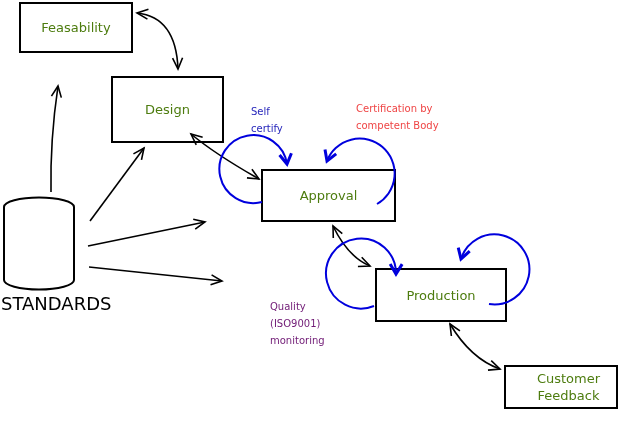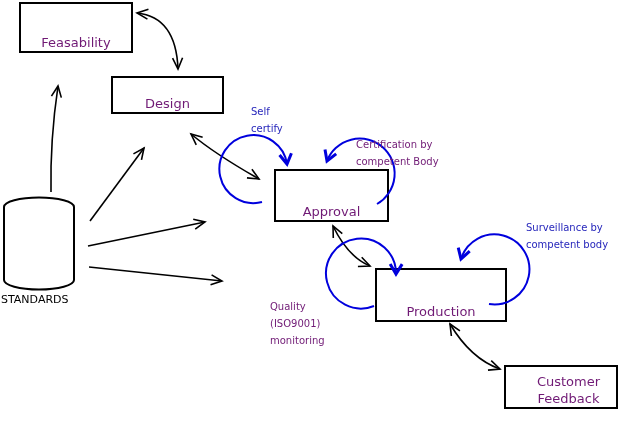--- a/index.html
+++ b/index.html
@@ -8,45 +8,45 @@
     width:633px;height:421px;
     background:#ffffff;
     font-family:"DejaVu Sans","Liberation Sans",sans-serif;
     overflow:hidden;
   }
   .node{
     position:absolute;
     box-sizing:border-box;
     border:2px solid #000;
     background:#fff;
-    display:flex;align-items:flex-end;justify-content:center;
+    display:flex;align-items:center;justify-content:center;
     text-align:center;
-    font-size:13px;color:#701a75;
+    font-size:13px;color:#4d7c0f;
     line-height:17px;
     white-space:pre-line;
     z-index:1;
   }
   #node-feasability{left:19px;top:2px;width:114px;height:51px;}
-  #node-design{left:111px;top:76px;width:113px;height:38px;}
-  #node-approval{left:274px;top:169px;width:115px;height:53px;}
+  #node-design{left:111px;top:76px;width:113px;height:67px;}
+  #node-approval{left:261px;top:169px;width:135px;height:53px;}
   #node-production{left:375px;top:268px;width:132px;height:54px;}
   #node-customer{left:504px;top:365px;width:114px;height:44px;padding-left:15px;}
   .annotation{
     position:absolute;
     font-size:10px;line-height:17px;
     white-space:pre-line;
     z-index:3;
   }
   #ann-self-certify{left:251px;top:103px;}
   #ann-certification{left:356px;top:100px;}
   #ann-surveillance{left:526px;top:219px;}
   #ann-quality{left:270px;top:298px;}
   #label-standards{
     position:absolute;left:1px;top:293px;
-    font-size:11px;color:#000;z-index:3;
+    font-size:18px;color:#000;z-index:3;
   }
   #lines-svg{
     position:absolute;left:0;top:0;z-index:2;
     pointer-events:none;
   }
 </style>
 </head>
 <body>
 
 <div id="canvas">
@@ -63,24 +63,22 @@
   <div class="node" id="node-production">
     <span>Production</span>
   </div>
   <div class="node" id="node-customer">
     <span>Customer
 Feedback</span>
   </div>
 
   <div class="annotation" id="ann-self-certify" style="color: rgb(38, 38, 187);">Self
 certify</div>
-  <div class="annotation" id="ann-certification" style="color: #701a75; margin-top: 36px;">Certification by
+  <div class="annotation" id="ann-certification" style="color: #ef4444;">Certification by
 competent Body</div>
-  <div class="annotation" id="ann-surveillance" style="color: rgb(38, 38, 187);">Surveillance by
-competent body</div>
   <div class="annotation" id="ann-quality" style="color: #701a75;">Quality
 (ISO9001)
 monitoring</div>
 
   <div id="label-standards">STANDARDS</div>
 
   <svg id="lines-svg" width="633" height="421" viewBox="0 0 633 421">
     <defs>
       <marker id="mk-black" markerUnits="userSpaceOnUse" markerWidth="16" markerHeight="16" refX="13" refY="7" orient="auto-start-reverse">
         <path d="M2,2 L13,7 L2,12" fill="none" stroke="#000000" stroke-width="1.6"></path>

